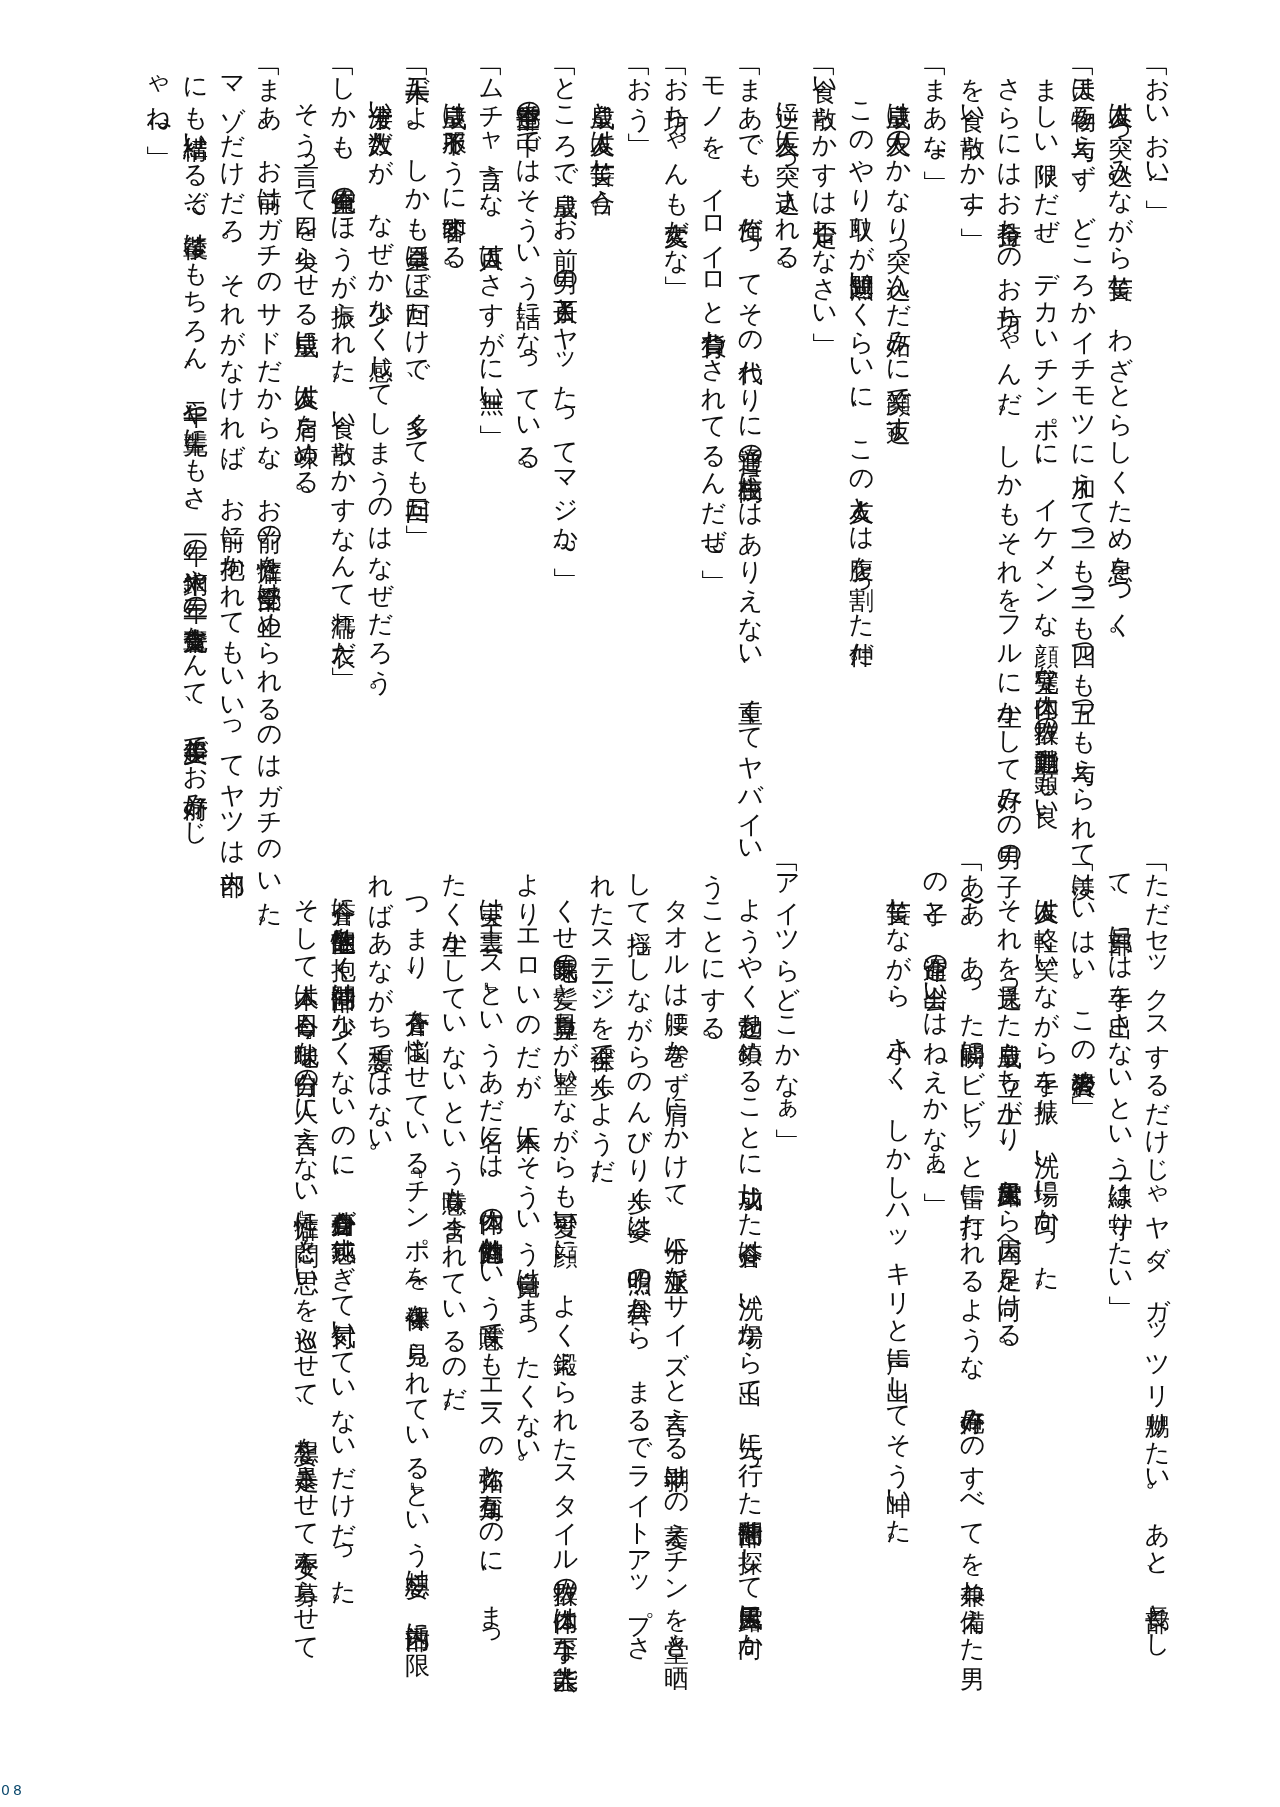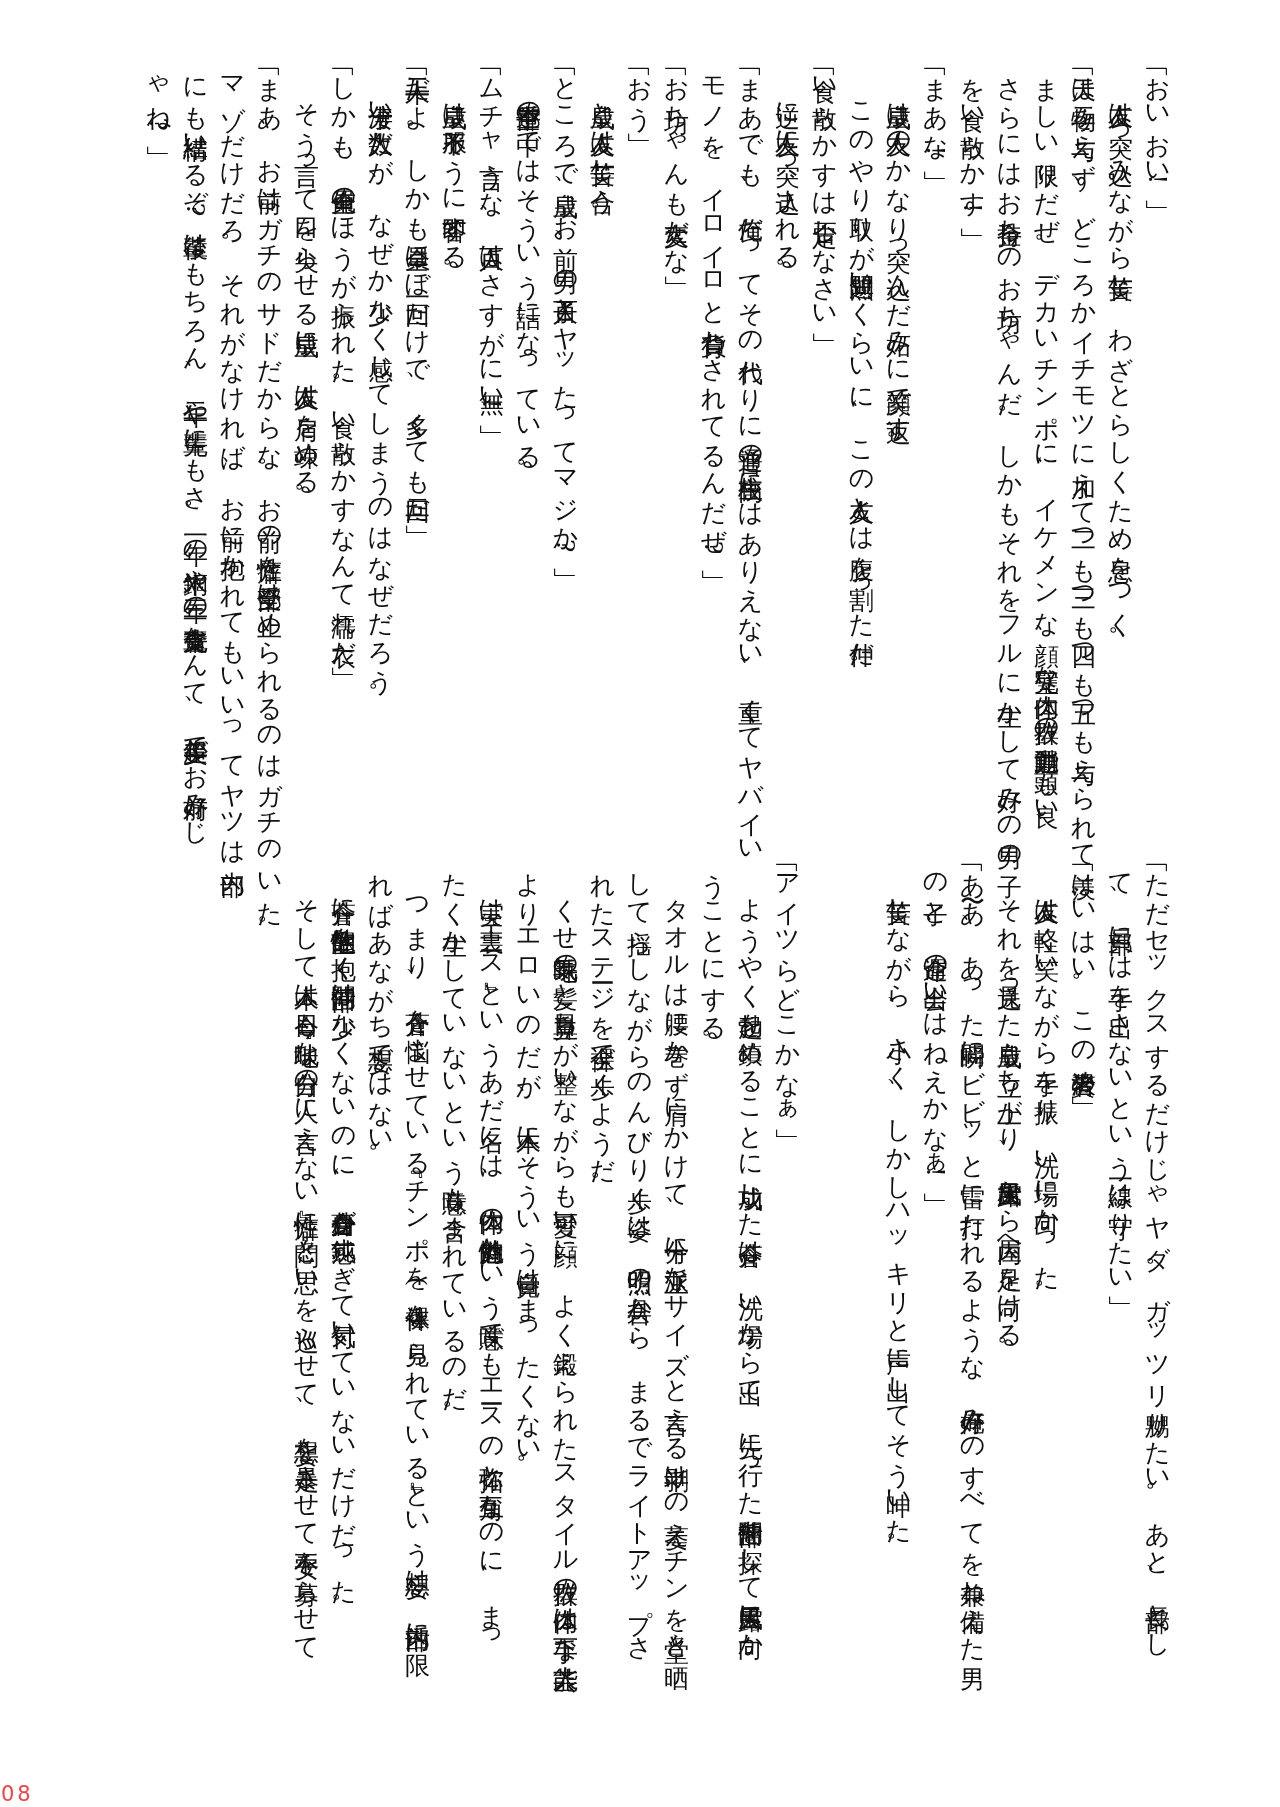--- a/index.html
+++ b/index.html
@@ -42,23 +42,23 @@
     text-indent: 1em;
   }
   .vblock p.gap {
     margin-left: 37px; 
   }
   #page-number {
     position: absolute;
     left: 1px;
     top: 1782px;
     font-family: "DejaVu Sans", "Liberation Sans", sans-serif;
-    font-size: 21px;
+    font-size: 14px;
     letter-spacing: 3px;
-    color: #ef4444;
+    color: #0c4a6e;
   }
 </style>
 </head>
 <body>
 
 <div id="text-block-top" class="vblock">
     <p class="">「おいおい!」</p>
     <p class="indent">友人は突っ込みながら苦笑し、わざとらしくため息をつく。</p>
     <p class="">「天は二物を与えず、どころかイチモツに加えて二つも三つも四つも五つも与えられて羨ましい限りだぜ。デカいチンポに、イケメンな顔、完璧な肉体、抜群の運動能力、頭も良い、さらにはお金持ちのお坊ちゃんだ。しかもそれをフルに生かして好みの男の子を食い散らかす!」</p>
     <p class="">「まあな!」</p>

